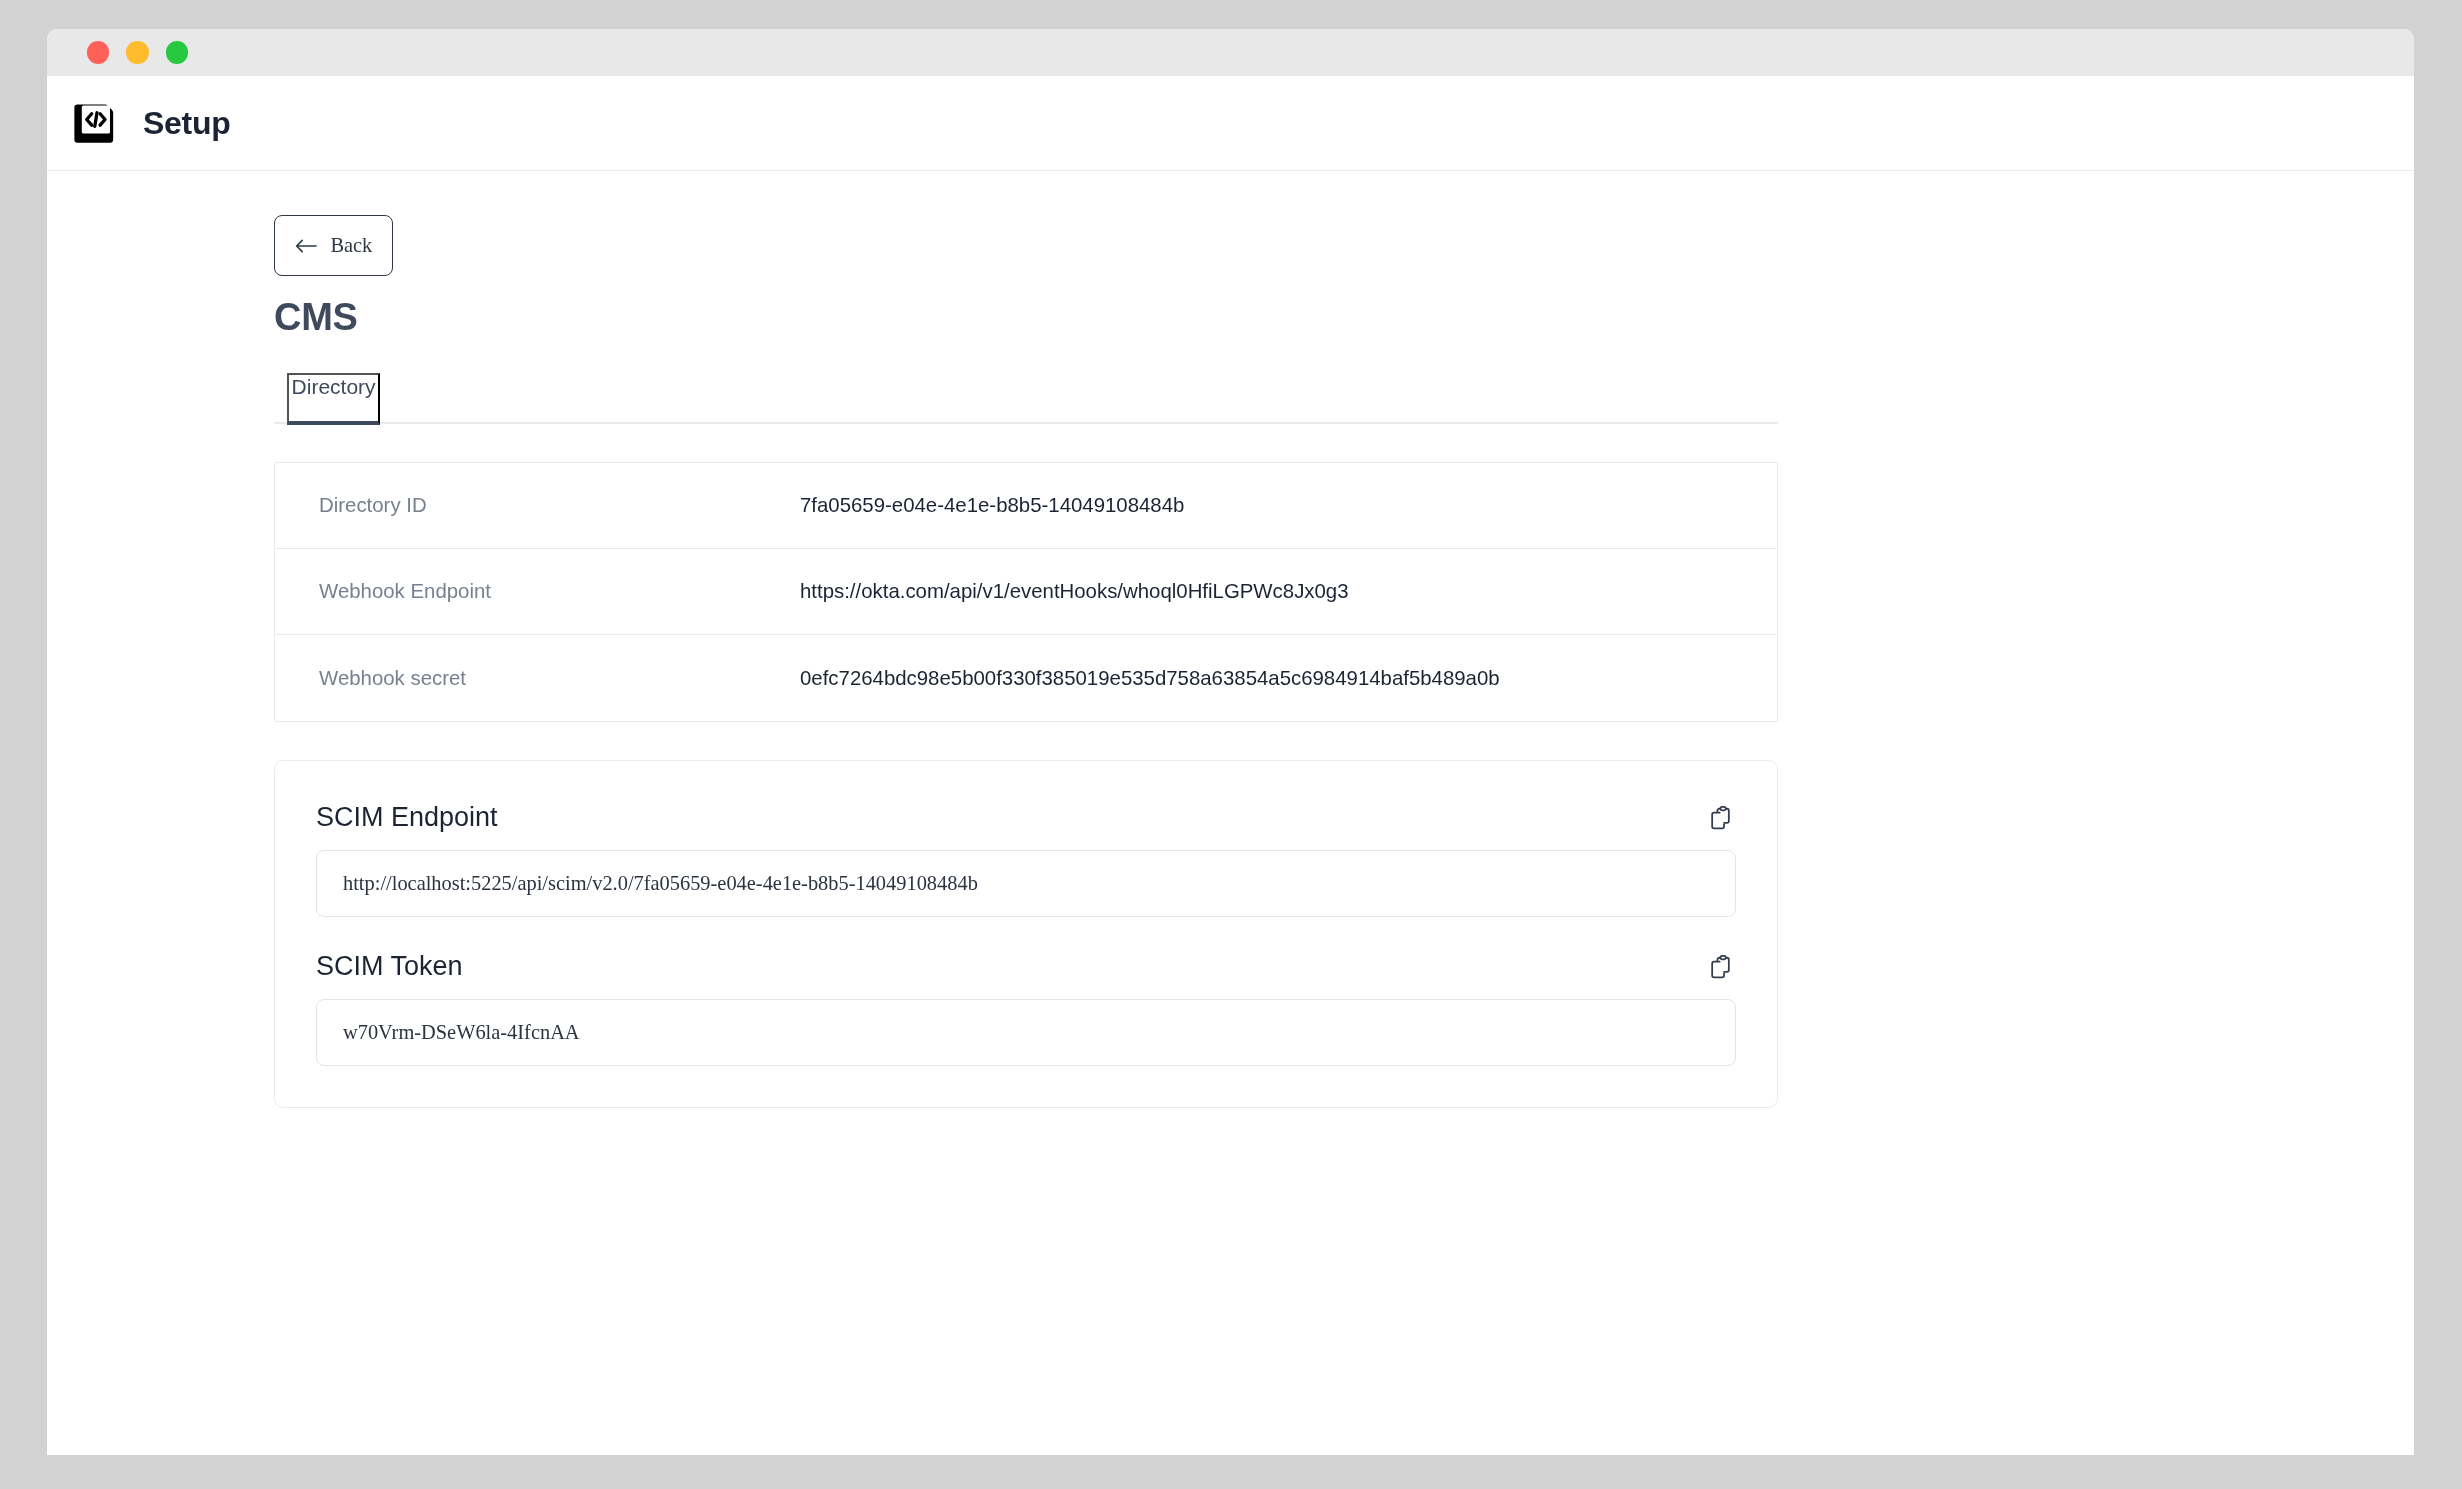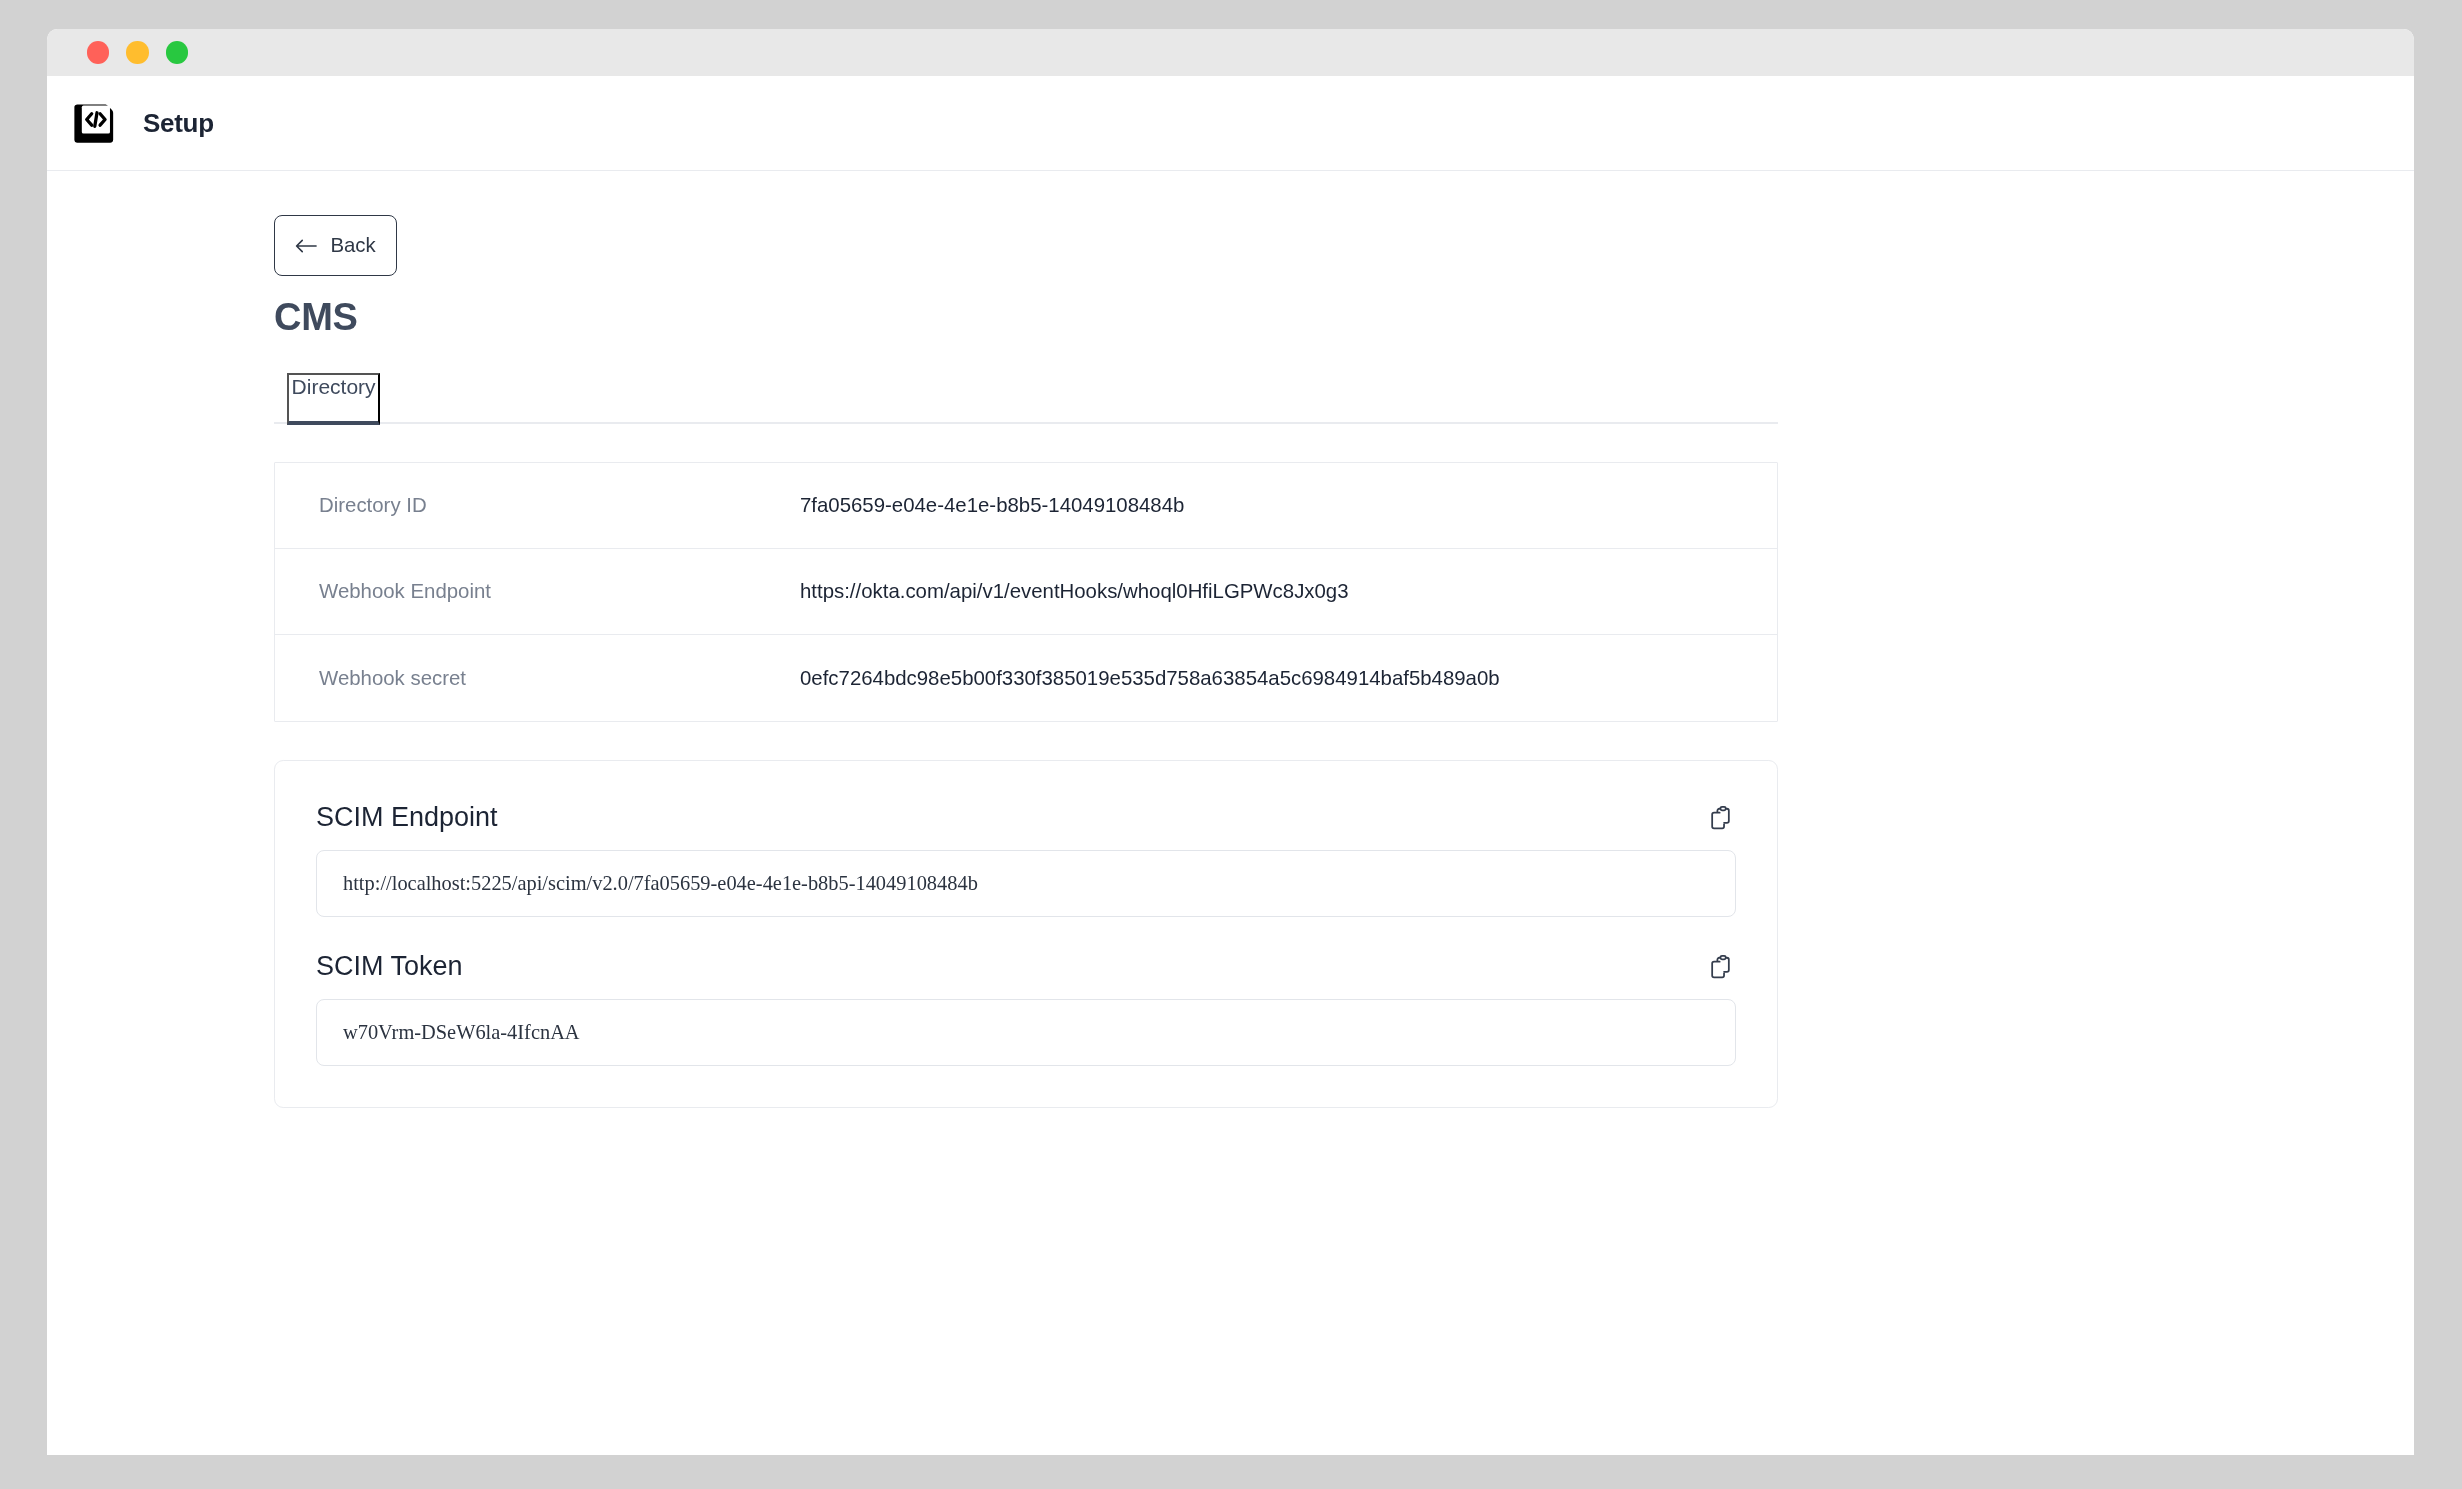--- a/index.html
+++ b/index.html
@@ -48,21 +48,21 @@
     gap: 24px;
   }
 
   #app-logo {
     width: 51px; height: 51px;
     flex: 0 0 51px;
     display: block;
   }
 
   #app-title {
-    font-size: 26px;
+    font-size: 32px;
     font-weight: bold;
     color: #1c2434;
     letter-spacing: -0.3px;
   }
 
   
   #page-content {
     padding: 44px 0 0 227px;
   }
 
@@ -70,21 +70,21 @@
     display: inline-flex;
     align-items: center;
     gap: 13px;
     height: 61px;
     padding: 0 20px;
     background: #ffffff;
     border: 1.3px solid #2f3846;
     border-radius: 8px;
     font-size: 20.4px;
     color: #2f3846;
-    font-family: Liberation Sans, sans-serif;
+    font-family: Liberation Serif, serif;
     cursor: pointer;
   }
   #back-arrow-icon { display: block; }
 
   #page-title {
     margin-top: 20px;
     font-size: 38px;
     font-weight: bold;
     color: #3f4a5d;
     letter-spacing: -0.3px;

